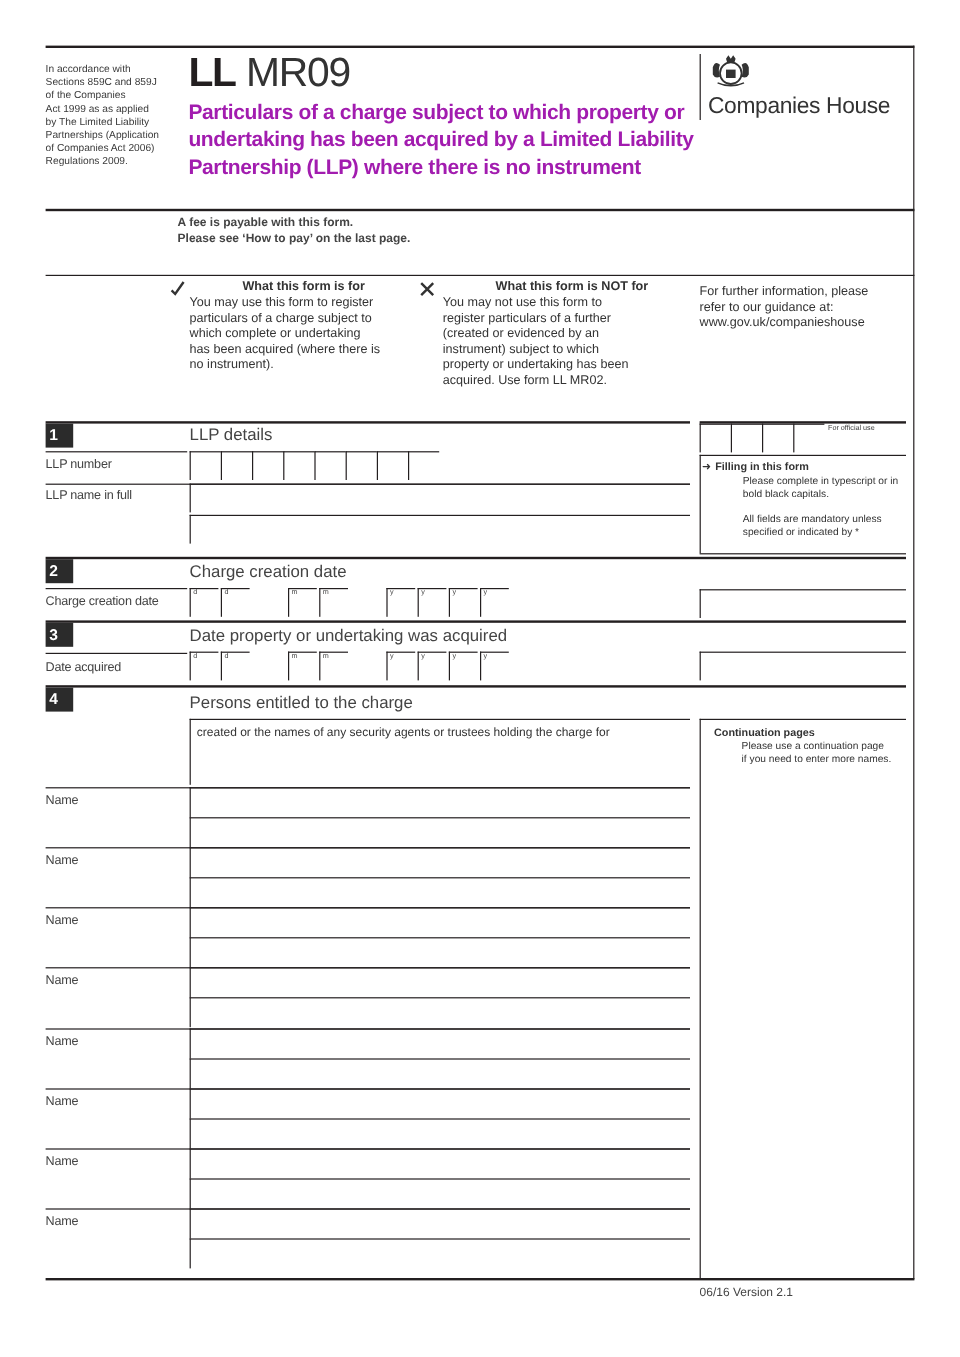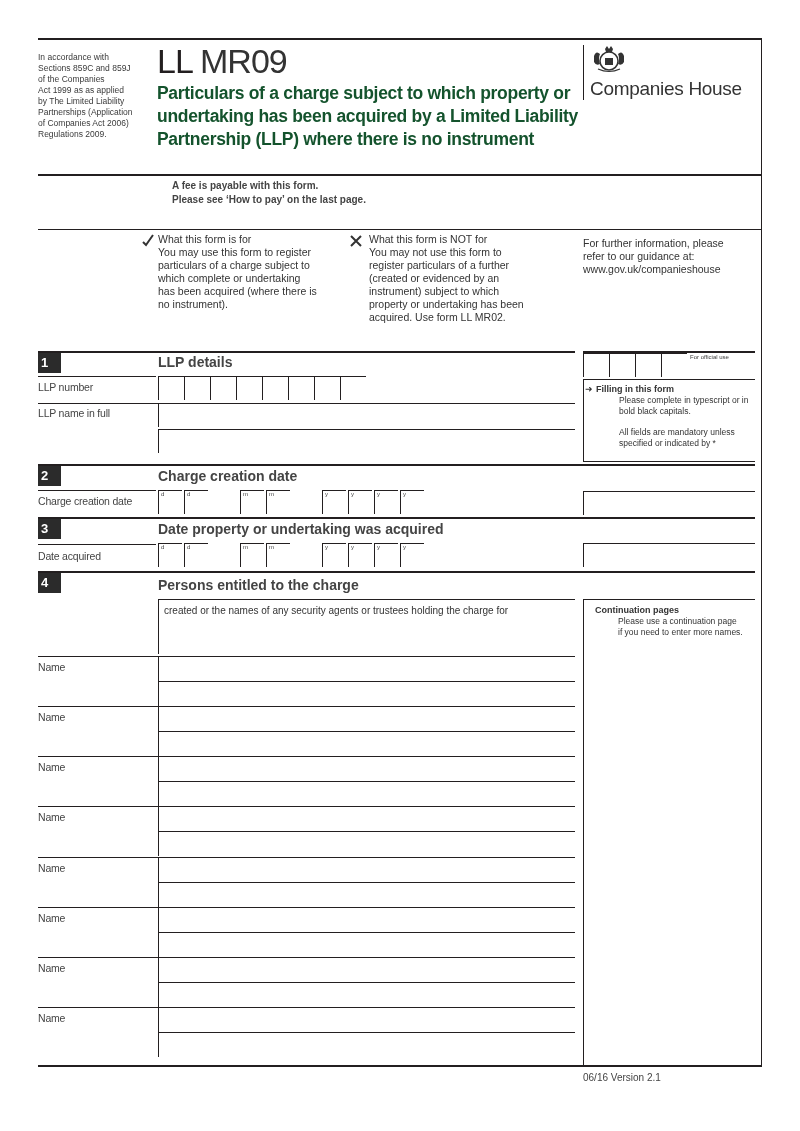--- a/index.html
+++ b/index.html
@@ -5,29 +5,29 @@
   * { box-sizing: border-box; margin: 0; padding: 0; }
   html, body { width: 800px; height: 1131px; background: #ffffff; overflow: hidden; }
   body { position: relative; font-family: "Liberation Sans", sans-serif; color: #231f20; }
   .abs { position: absolute; }
   .hline { position: absolute; height: 0; border-top: 1px solid #231f20; }
   .hline.thick { border-top-width: 2px; }
   .vline { position: absolute; width: 0; border-left: 1px solid #231f20; }
   .small { font-size: 8px; line-height: 10.5px; color: #3a3a3a; }
   .legal { font-size: 8.5px; line-height: 11px; color: #3a3a3a; }
   .form-code { font-size: 34px; line-height: 34px; letter-spacing: -1px; }
-  .form-code b { font-weight: normal; }
+  .form-code b { font-weight: bold; }
   .form-code span.light { font-weight: normal; color: #333; }
-  .form-title { font-size: 17.5px; line-height: 23px; font-weight: bold; color: #14532d; letter-spacing: -0.3px; }
+  .form-title { font-size: 17.5px; line-height: 23px; font-weight: bold; color: #a21caf; letter-spacing: -0.3px; }
   .ch-logo-text { font-size: 19px; color: #333; letter-spacing: -0.3px; }
   .fee { font-size: 10px; line-height: 14px; font-weight: bold; color: #444; }
-  .info-h { font-size: 10.5px; line-height: 13px; font-weight: normal; color: #333; }
+  .info-h { font-size: 10.5px; line-height: 13px; font-weight: bold; color: #333; margin-left: 44px; }
   .info-t { font-size: 10.5px; line-height: 13px; color: #333; }
   .sec-num { position: absolute; width: 23px; height: 20px; background: #2b2b2b; color: #ffffff; font-weight: bold; font-size: 13px; line-height: 20px; padding-left: 3px; }
-  .sec-title { position: absolute; font-size: 14px; font-weight: bold; color: #444; }
+  .sec-title { position: absolute; font-size: 14px; font-weight: normal; color: #444; }
   .label { position: absolute; font-size: 10.5px; color: #444; letter-spacing: -0.2px; }
   .box { position: absolute; border-left: 1px solid #231f20; border-top: 1px solid #231f20; }
   .box .hint { position: absolute; left: 2px; top: 0px; font-size: 6px; color: #444; }
   .field { position: absolute; border-left: 1px solid #231f20; border-top: 1px solid #231f20; }
   .side-h { font-size: 9px; line-height: 11px; font-weight: bold; color: #333; }
   .side-t { font-size: 8.5px; line-height: 11px; color: #333; margin-left: 23px; }
 </style>
 </head>
 <body>
 
@@ -64,21 +64,21 @@
     <path d="M4 12 Q6 6 10 10 Q8 14 10 20 Q6 22 4 18 Z" fill="#333"></path>
     <path d="M34 12 Q32 6 28 10 Q30 14 28 20 Q32 22 34 18 Z" fill="#333"></path>
     <rect x="15" y="14" width="8" height="7" fill="#333"></rect>
     <path d="M8 25 Q19 30 30 25" fill="none" stroke="#333" stroke-width="1.2"></path>
   </svg>
 </div>
 <div class="abs ch-logo-text" style="left:590px; top:78px;">Companies House</div>
 
 <div class="hline thick" style="left:38px; top:174px; width:724px;"></div>
 
-<div class="abs fee" style="left:172px; top:179px;">
+<div class="abs fee" style="left:148px; top:179px;">
   <div>A fee is payable with this form.</div>
   <div>Please see ‘How to pay’ on the last page.</div>
 </div>
 <div class="hline" style="left:38px; top:229px; width:724px;"></div>
 
 <div class="abs" style="left:141px; top:233px; width:14px; height:14px;">
   <svg width="14" height="14" viewBox="0 0 14 14">
       <path d="M2 9 L5 12 L12 2" fill="none" stroke="#333" stroke-width="2"></path>
     </svg>
 </div>

